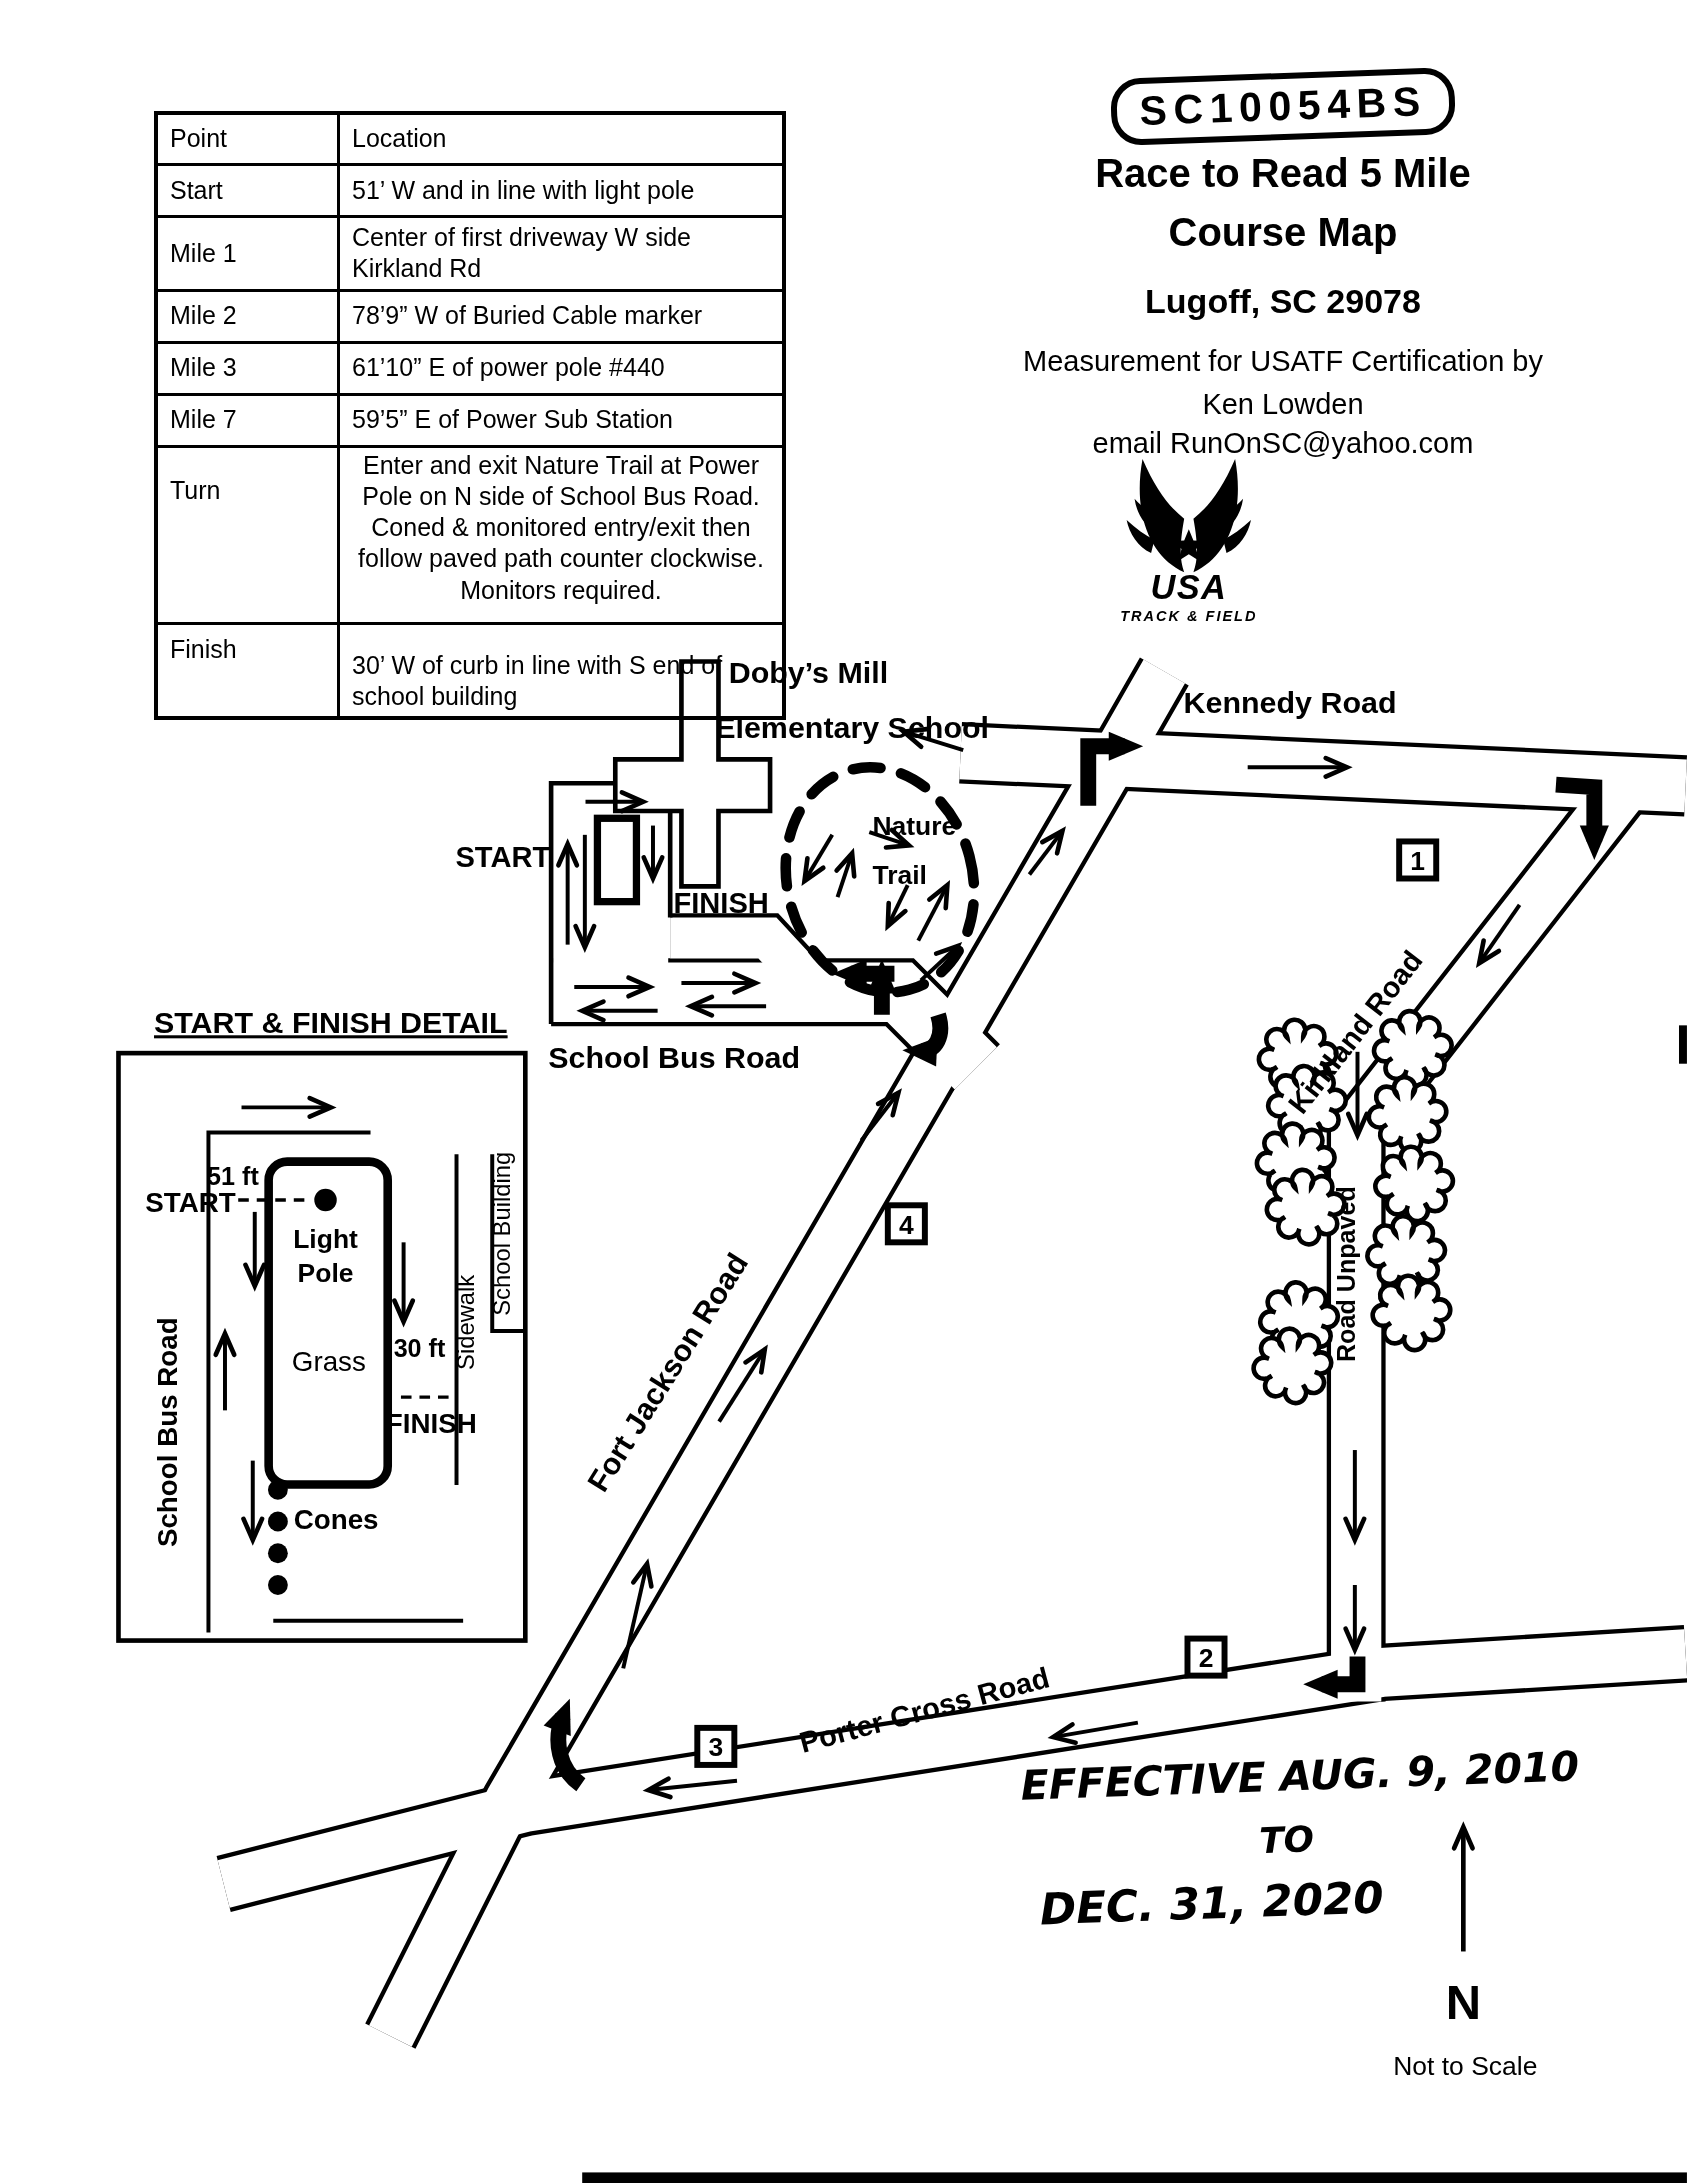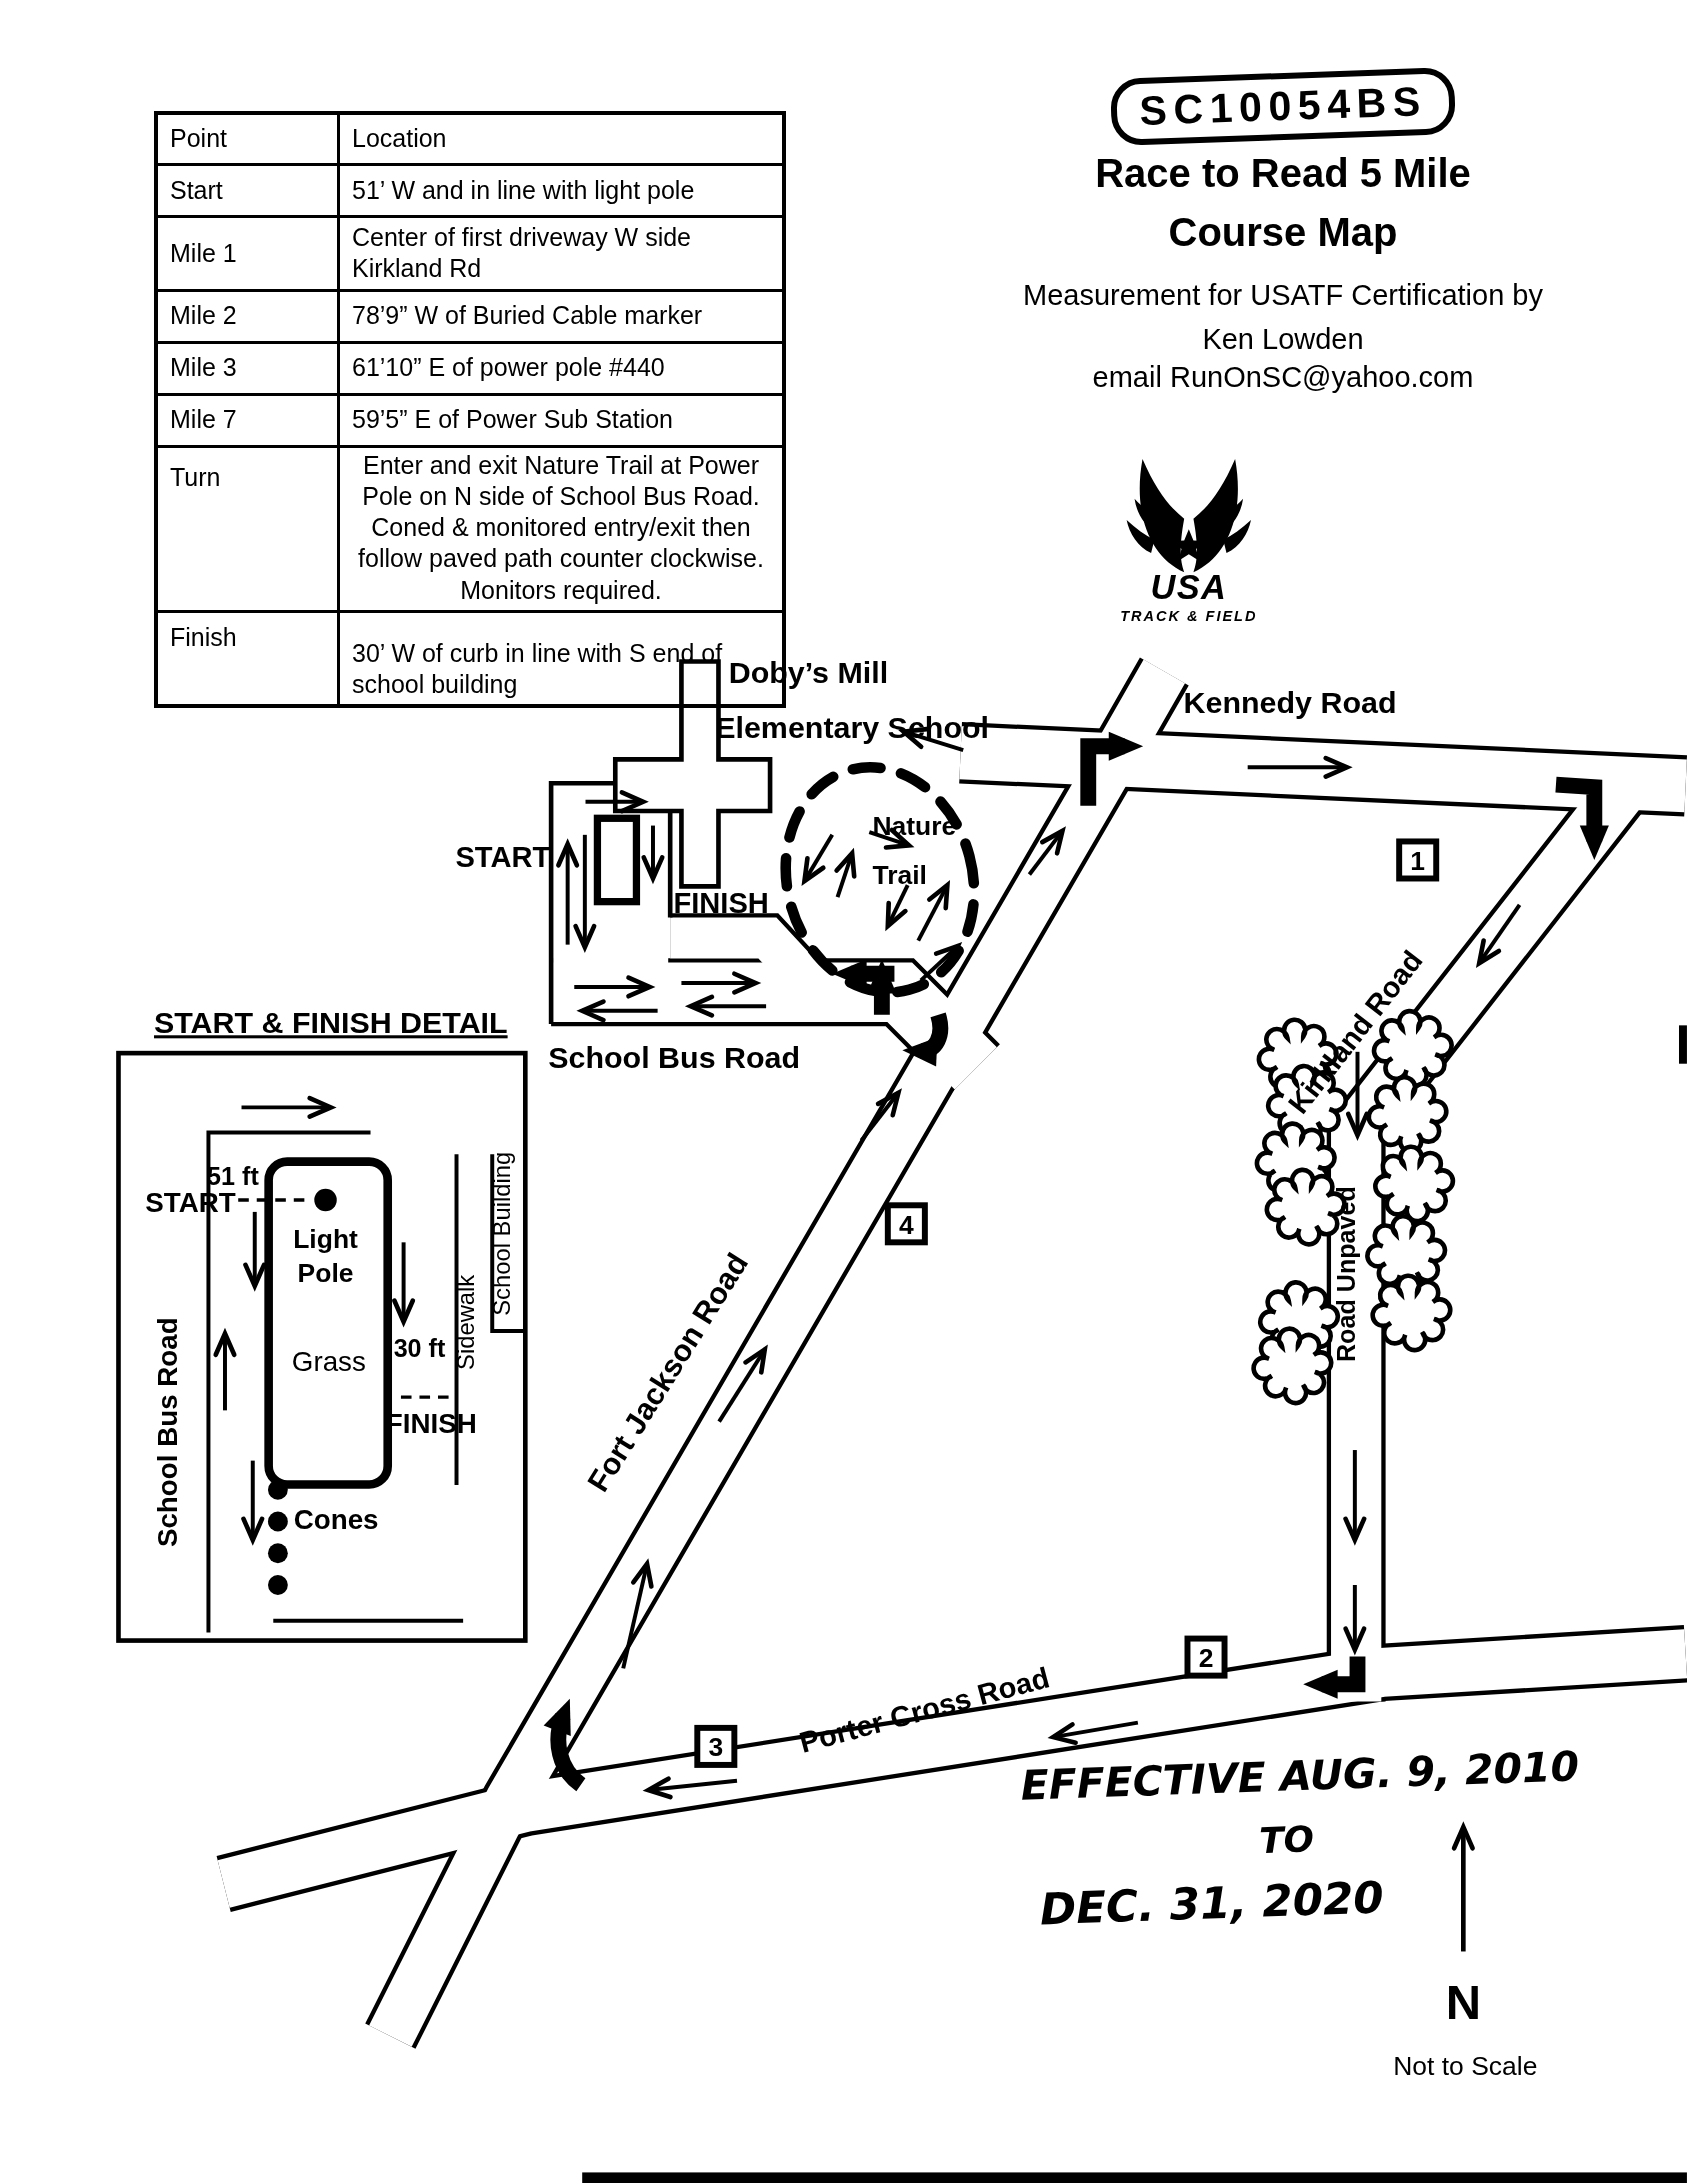--- a/index.html
+++ b/index.html
@@ -215,20 +215,21 @@
   </g>
 
   <rect x="880" y="3284" width="1670" height="16" fill="#000"></rect>
   <rect x="2538" y="1550" width="12" height="58" fill="#000"></rect>
 </svg>
 
 <div class="hdr">
   <div class="certwrap"><span class="cert">SC10054BS</span></div>
   <div class="t1">Race to Read 5 Mile</div>
   <div class="t2">Course Map</div>
+  <div class="t3">Lugoff, SC 29078</div>
   <div class="t4">Measurement for USATF Certification by</div>
   <div class="t5">Ken Lowden</div>
   <div class="t6">email RunOnSC@yahoo.com</div>
 </div>
 
 <table class="loc">
   <tbody>
         <tr>
     <td class="c1" style="height:40px;">Point</td>
     <td>Location</td>
@@ -247,21 +248,21 @@
   </tr>
   <tr>
     <td class="c1" style="height:41px;">Mile 3</td>
     <td>61’10” E of power pole #440</td>
   </tr>
   <tr>
     <td class="c1" style="height:41px;">Mile 7</td>
     <td>59’5” E of Power Sub Station</td>
   </tr>
   <tr>
-    <td class="c1" style="height:143px;vertical-align:top;padding-top:14px;">Turn</td>
+    <td class="c1" style="height:143px;vertical-align:top;padding-top:27px;">Turn</td>
     <td style="vertical-align:top;padding-top:2px;text-align:center;">Enter and exit Nature Trail at Power Pole on N side of School Bus Road. Coned &amp; monitored entry/exit then follow paved path counter clockwise. Monitors required.</td>
   </tr>
   <tr>
     <td class="c1" style="height:71px;vertical-align:top;padding-top:9.3px;">Finish</td>
     <td style="vertical-align:top;padding-top:25px;">30’ W of curb in line with S end of school building</td>
   </tr>
 </tbody>
     </table>
 
 </div>

